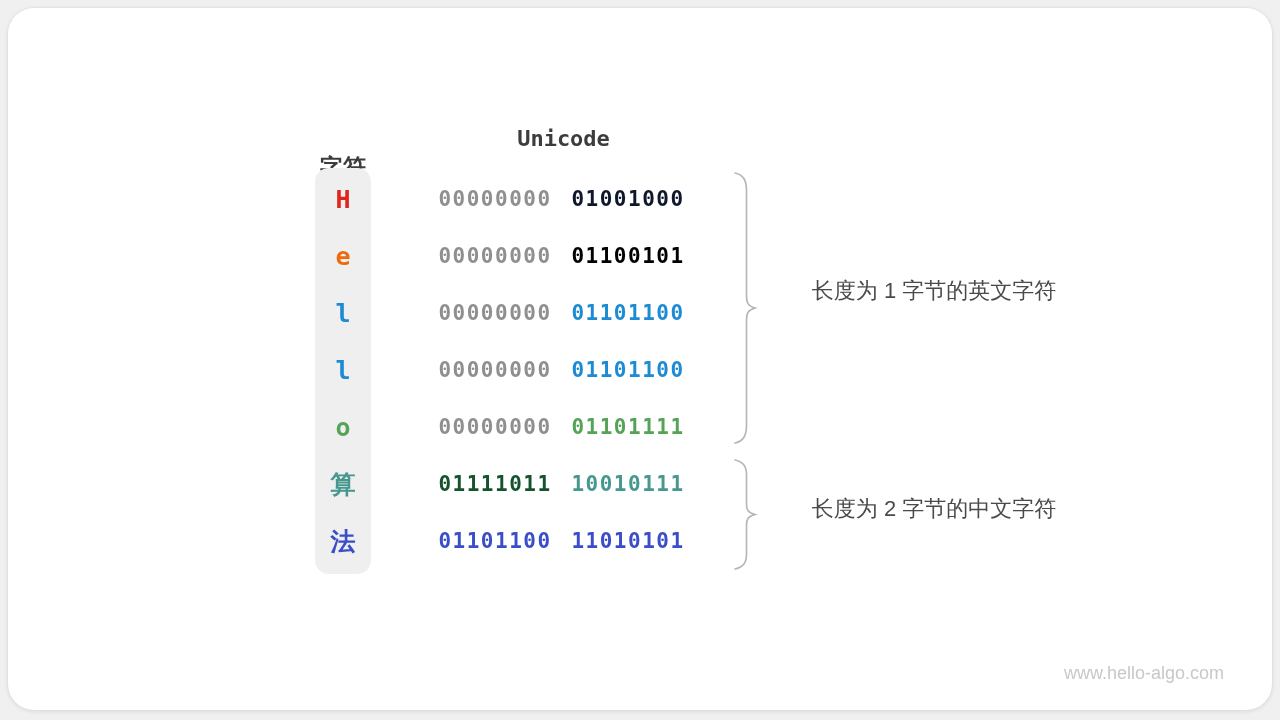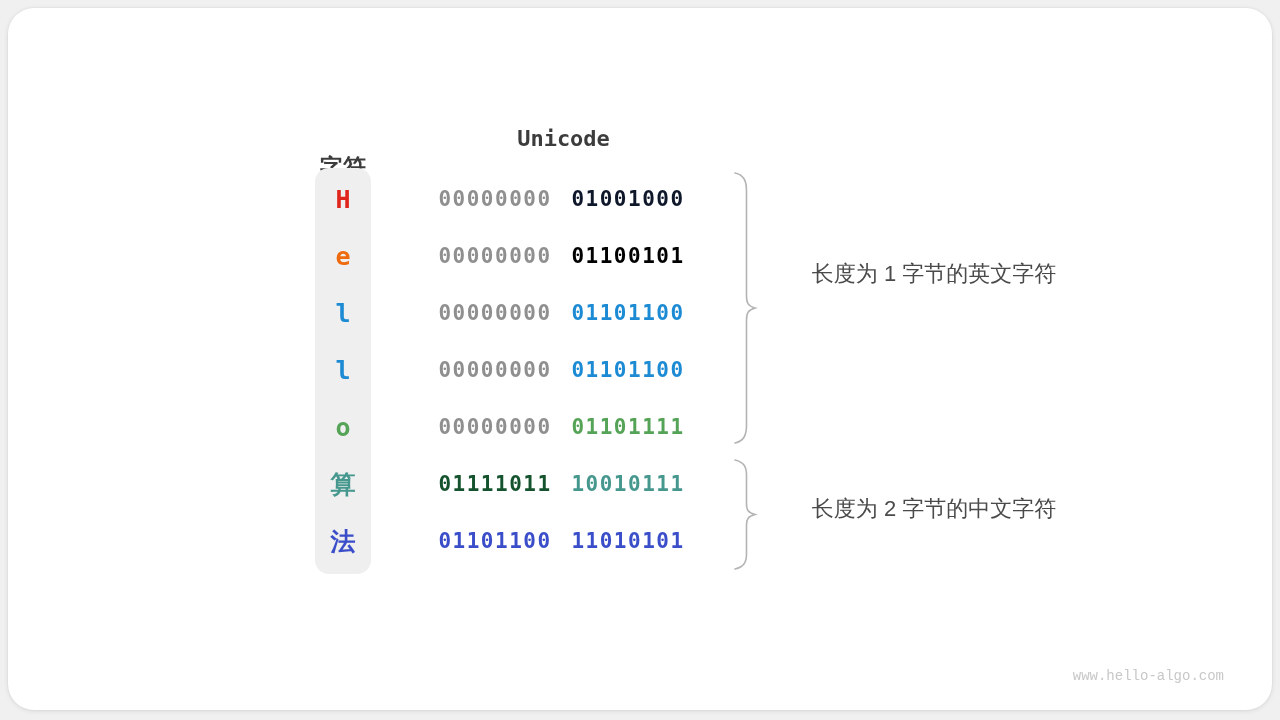--- a/index.html
+++ b/index.html
@@ -69,22 +69,22 @@
     font-size: 22px;
     line-height: 28px;
   }
   .annotation .secondary {
     margin-top: 7px;
     font-weight: bold;
     color: #9b9b9b;
   }
   .watermark {
     right: 48px; bottom: 26px;
-    font-family: Liberation Mono, monospace;
-    font-size: 14px;
+    font-family: Liberation Sans, sans-serif;
+    font-size: 18px;
     color: #c8c8c8;
   }
 </style>
 </head>
 <body>
 
 <div class="card">
 
   <div class="abs hdr-char">字符</div>
   <div class="abs hdr-unicode">Unicode</div>
@@ -131,21 +131,21 @@
     <svg width="28" height="274" viewBox="0 0 28 274" fill="none">
       <path d="M4 2 C13 4 15.5 10 15.5 20 L15.5 125 C15.5 132 17 135 24 137 C17 139 15.5 142 15.5 149 L15.5 254 C15.5 264 13 270 4 272" stroke="#b4b4b4" stroke-width="1.6" stroke-linecap="round"></path>
     </svg>
   </div>
   <div class="abs brace" style="top:450px">
     <svg width="28" height="113" viewBox="0 0 28 113" fill="none">
       <path d="M4 2 C13 4 15.5 9 15.5 17 L15.5 46 C15.5 52 17 54.5 24 56.5 C17 58.5 15.5 61 15.5 67 L15.5 96 C15.5 104 13 109 4 111" stroke="#b4b4b4" stroke-width="1.6" stroke-linecap="round"></path>
     </svg>
   </div>
 
-  <div class="abs annotation" style="top:252px">
+  <div class="abs annotation" style="top:269px">
     <div>长度为 1 字节的英文字符</div>
   </div>
   <div class="abs annotation" style="top:487px">
     <div>长度为 2 字节的中文字符</div>
   </div>
 
   <div class="abs watermark">www.hello-algo.com</div>
 
 </div>
 

